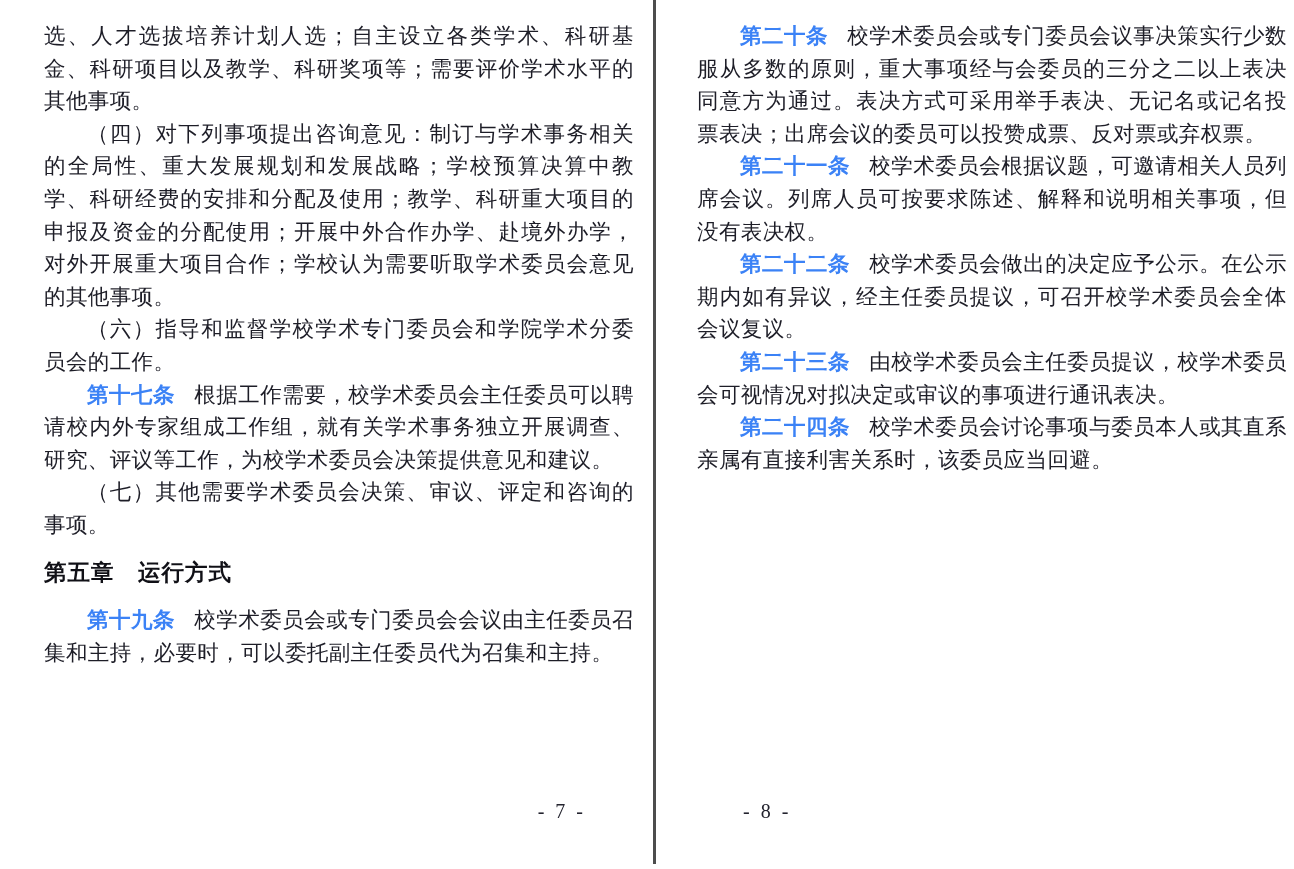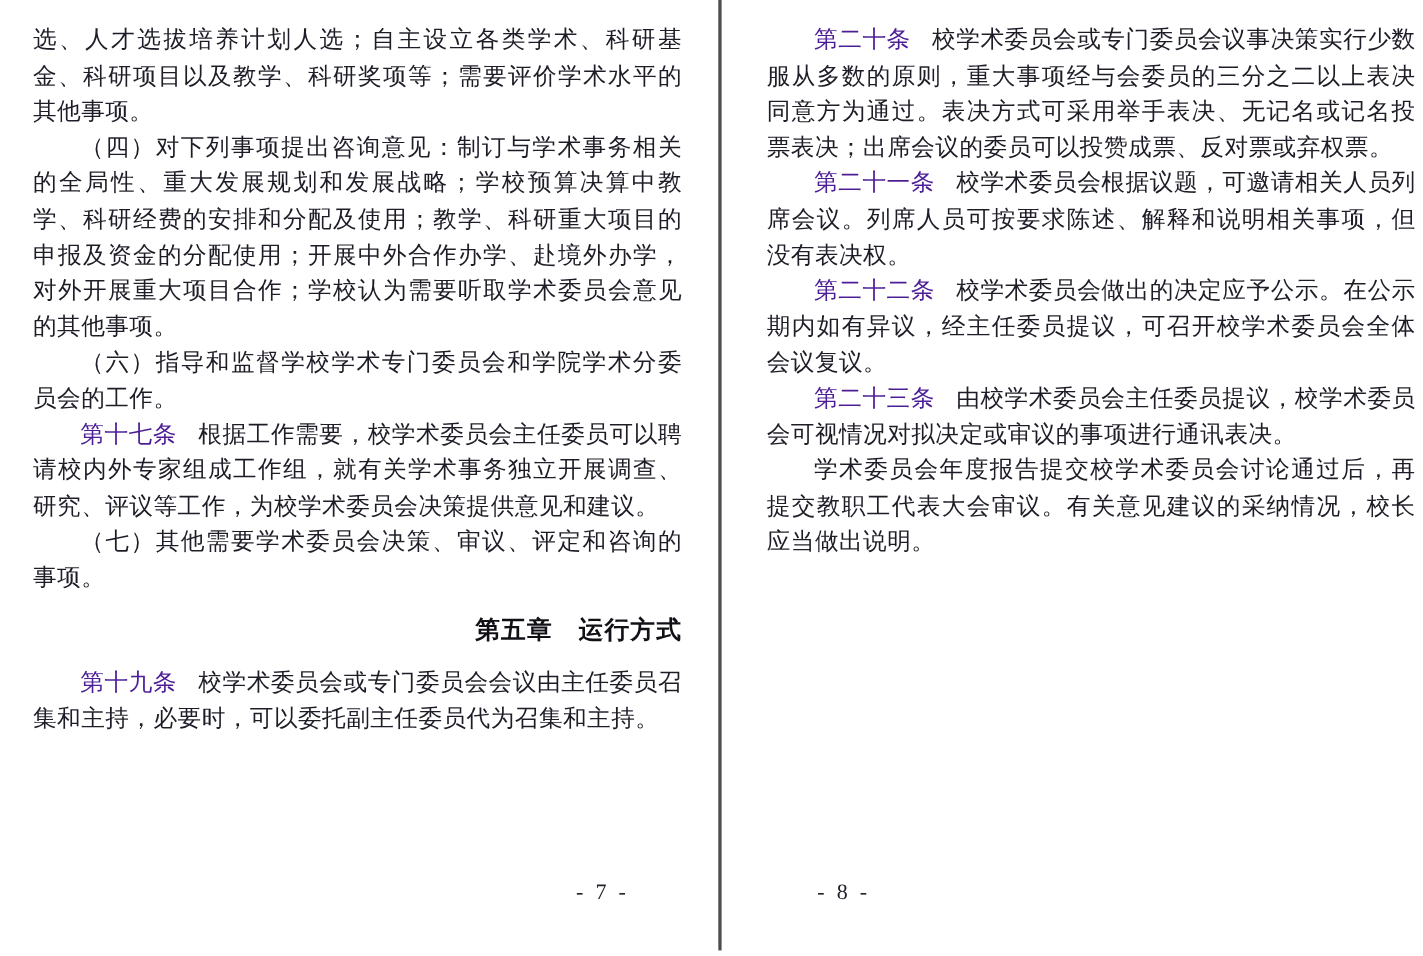--- a/index.html
+++ b/index.html
@@ -13,46 +13,46 @@
     background: #ffffff;
     overflow: hidden;
     font-family: "Liberation Serif", "DejaVu Serif", serif;
   }
   .page {
     position: absolute;
     top: 0;
     height: 869px;
     width: 590px;
   }
-  .page-left  { left: 30px; }
+  .page-left  { left: 44px; }
   .page-right { left: 697px; }
   .page .content {
     padding-top: 20px;
   }
   .para {
     margin: 0;
     font-size: 21.5px;
     line-height: 32.6px;
     color: #1d1d27;
     letter-spacing: 0.4px;
     text-align: justify;
     text-justify: inter-character;
   }
   .para.indent { text-indent: 2em; }
   .article-no {
-    font-weight: 400;
-    color: #4c1d95;
+    font-weight: 700;
+    color: #3b82f6;
     margin-right: 0.9em;
   }
   .chapter-heading {
     margin: 15px 0;
     font-size: 22.5px;
     line-height: 32.6px;
     font-weight: 700;
-    text-align: right;
+    text-align: left;
     color: #101016;
     letter-spacing: 1px;
   }
   .page-number {
     position: absolute;
     top: 800px;
     font-size: 20px;
     color: #23232e;
     letter-spacing: 3px;
     white-space: pre;
@@ -85,16 +85,16 @@
 </div>
 
 <div class="divider"></div>
 
 <div class="page page-right">
   <div class="content" id="right-content">
       <p class="para indent"><span class="article-no">第二十条</span><span class="para-text">校学术委员会或专门委员会议事决策实行少数服从多数的原则，重大事项经与会委员的三分之二以上表决同意方为通过。表决方式可采用举手表决、无记名或记名投票表决；出席会议的委员可以投赞成票、反对票或弃权票。</span></p>
       <p class="para indent"><span class="article-no">第二十一条</span><span class="para-text">校学术委员会根据议题，可邀请相关人员列席会议。列席人员可按要求陈述、解释和说明相关事项，但没有表决权。</span></p>
       <p class="para indent"><span class="article-no">第二十二条</span><span class="para-text">校学术委员会做出的决定应予公示。在公示期内如有异议，经主任委员提议，可召开校学术委员会全体会议复议。</span></p>
       <p class="para indent"><span class="article-no">第二十三条</span><span class="para-text">由校学术委员会主任委员提议，校学术委员会可视情况对拟决定或审议的事项进行通讯表决。</span></p>
-      <p class="para indent"><span class="para-text">学术委员会年度报告提交校学术委员会讨论通过后，再提交教职工代表大会审议。有关意见建议的采纳情况，校长应当做出说明。</span></p>
+      <p class="para indent"><span class="article-no">第二十四条</span><span class="para-text">校学术委员会讨论事项与委员本人或其直系亲属有直接利害关系时，该委员应当回避。</span></p>
     </div>
   <div class="page-number">- 8 -</div>
 </div>
 
 </body></html>

